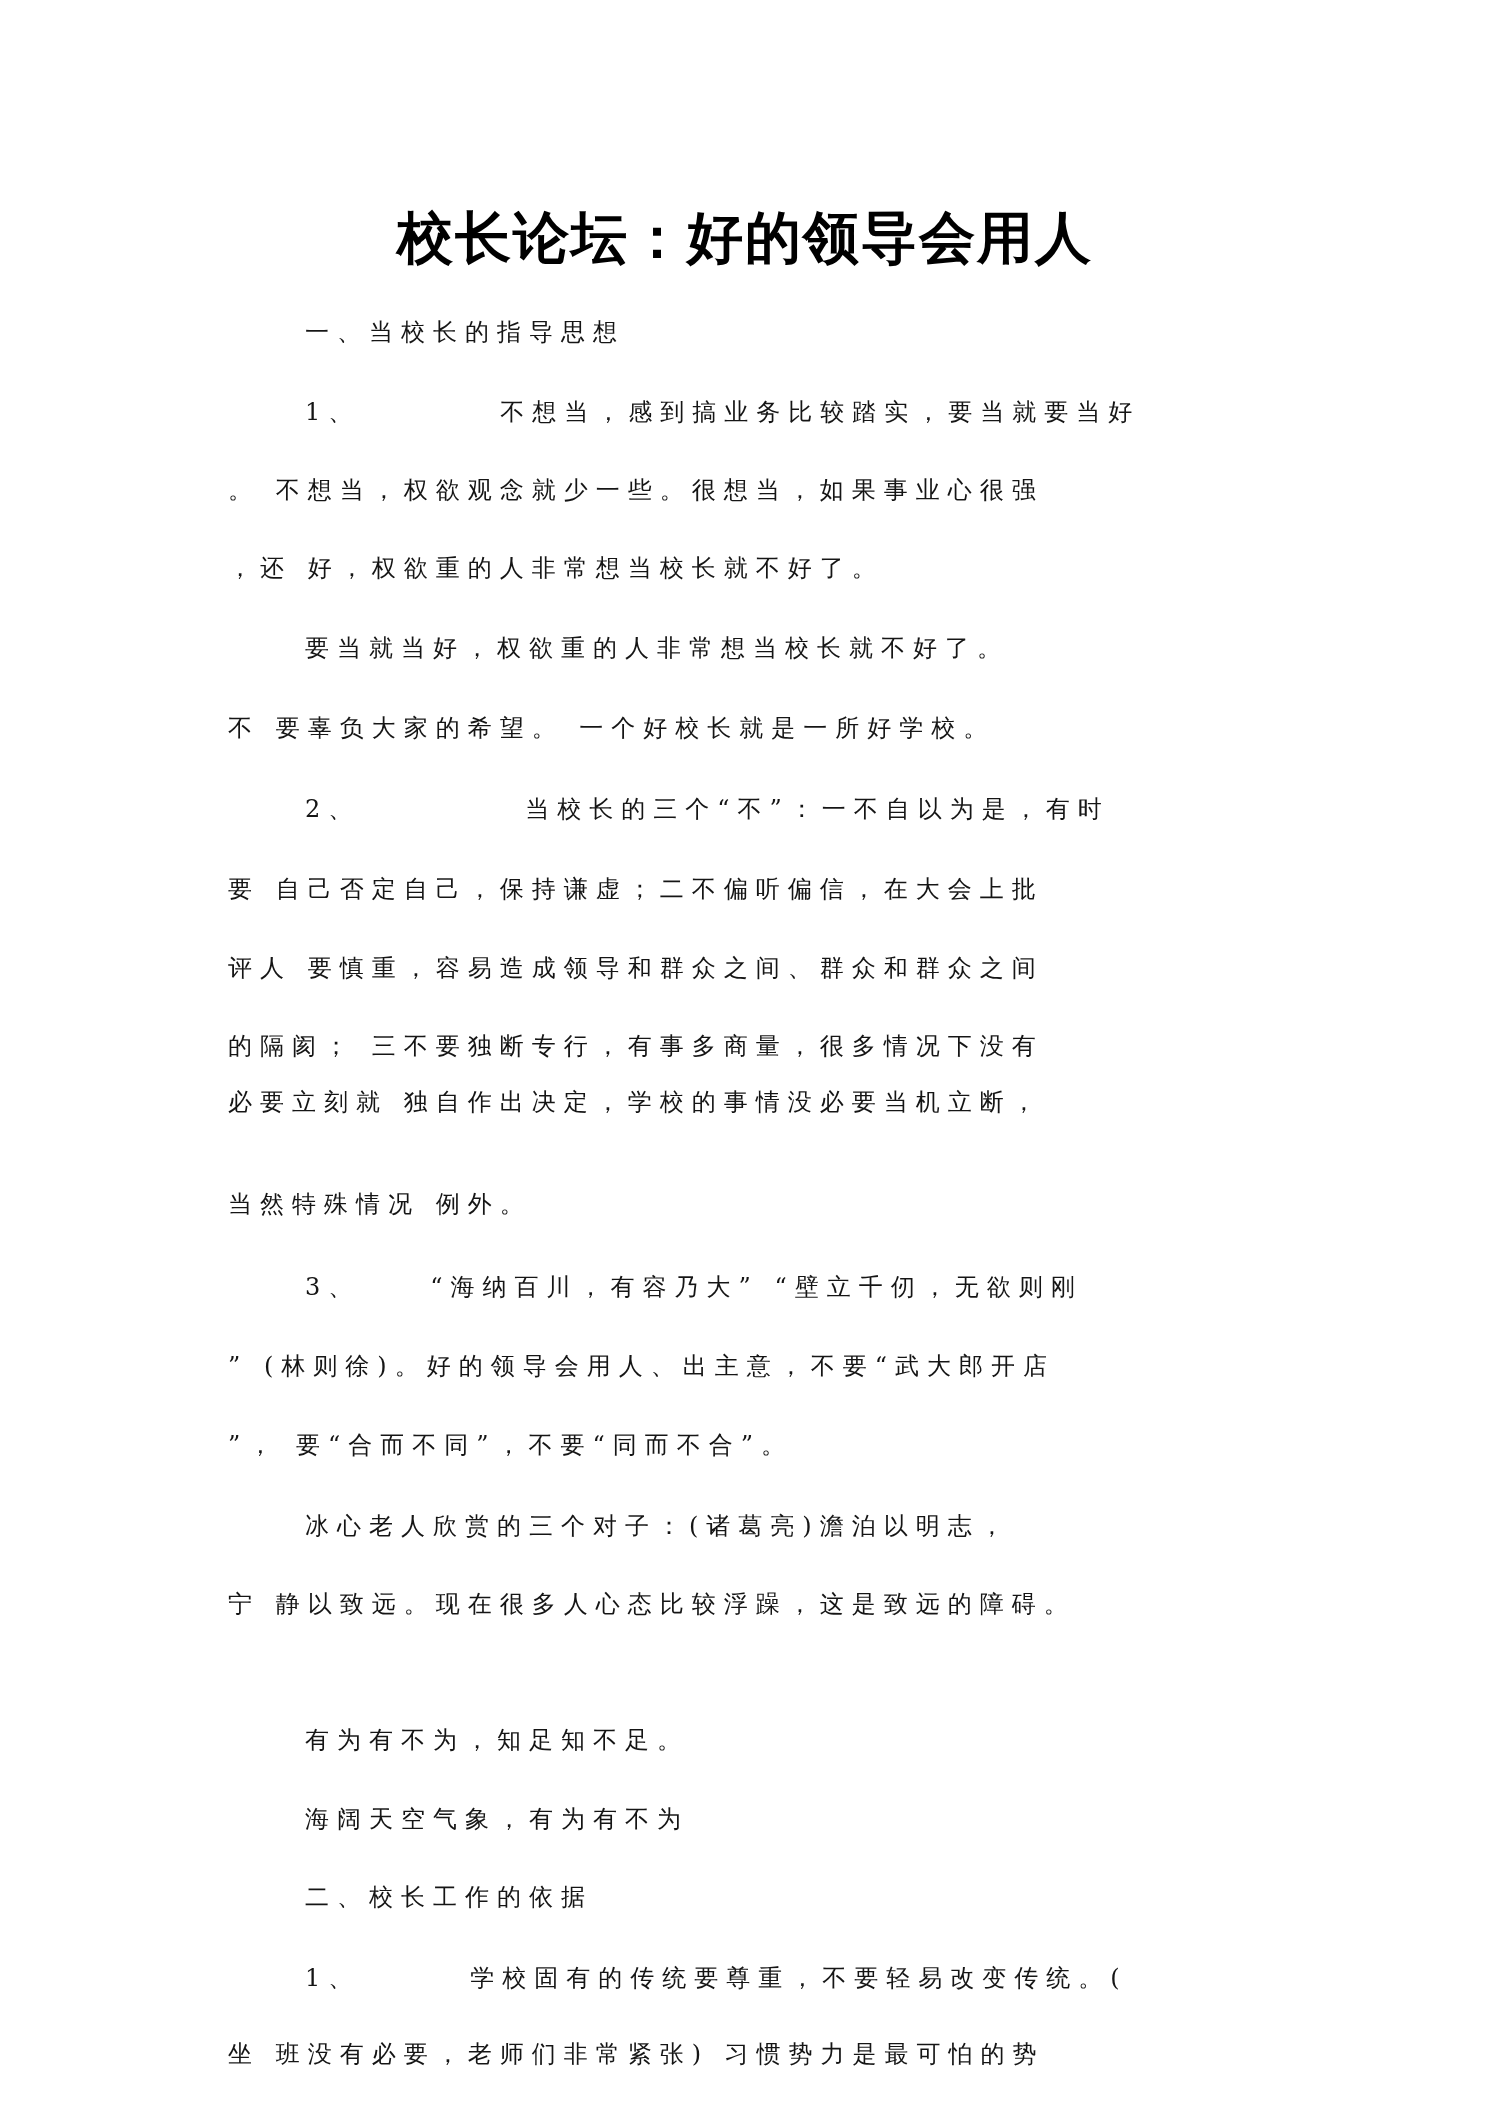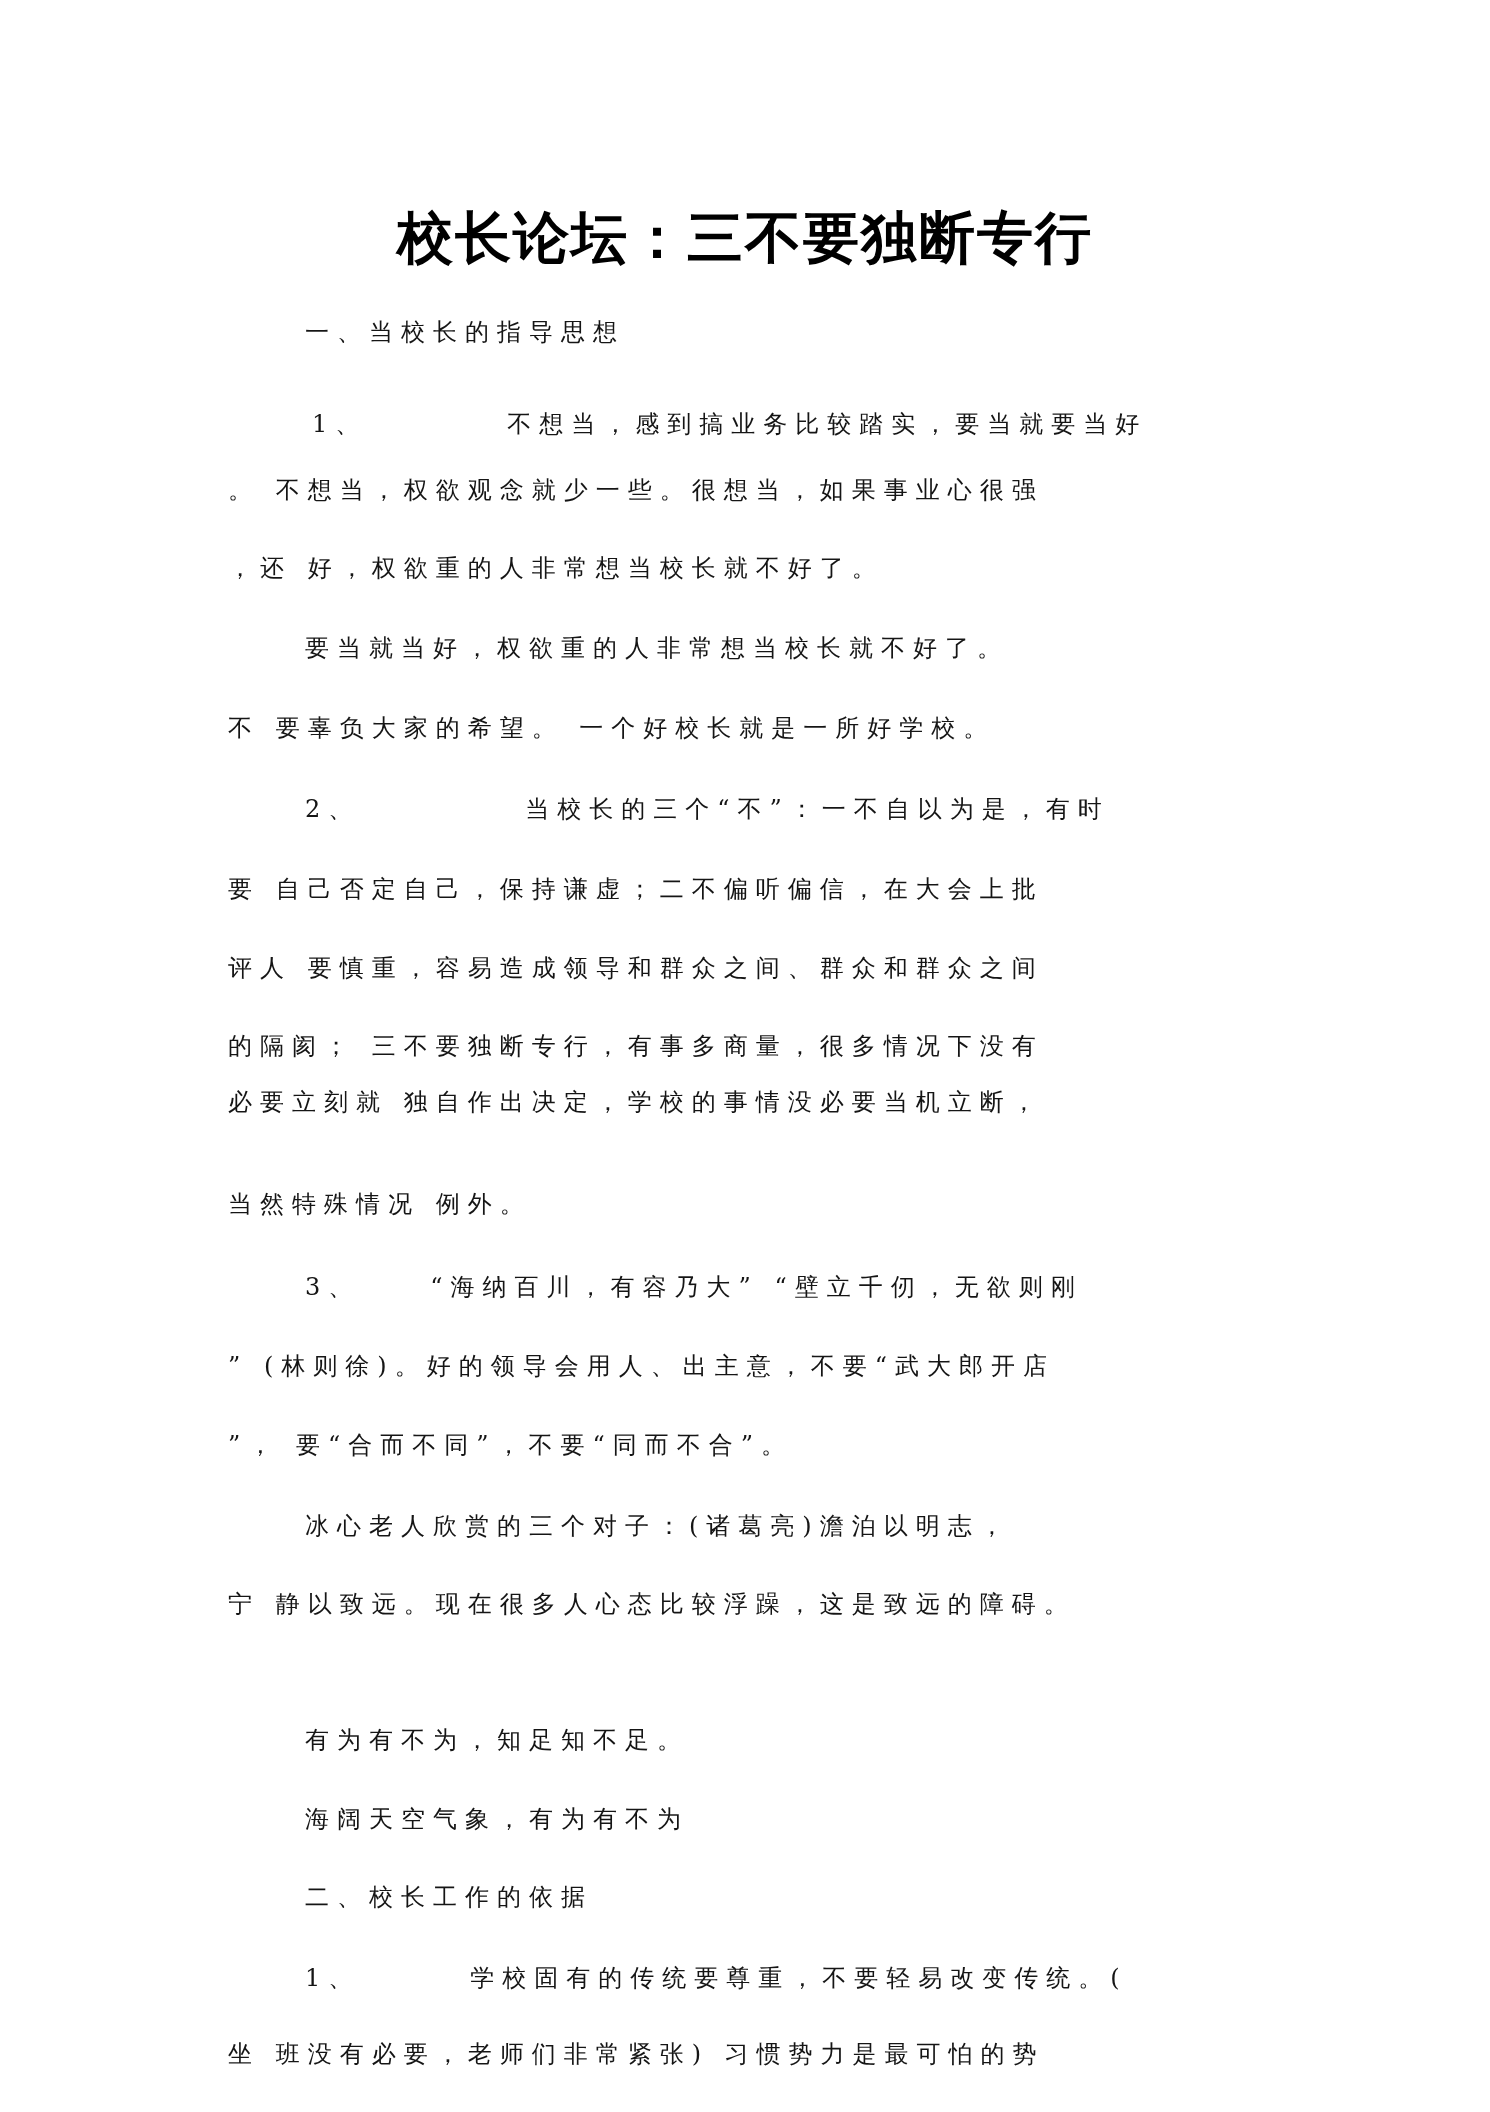--- a/index.html
+++ b/index.html
@@ -12,24 +12,24 @@
   .line { position:absolute; white-space:pre; font-size:24px; line-height:40px;
           letter-spacing:8px; color:#151515; }
   .l { left:228px; }
   .i { left:305px; }
   .seg { display:inline-block; }
 </style>
 </head>
 <body>
 
 <div class="page">
-  <div class="title">校长论坛：三不要独断专行</div>
+  <div class="title">校长论坛：好的领导会用人</div>
   <div id="lines">
       <div class="line i" style="top: 312px;"><span class="seg">一、当校长的指导思想</span></div>
-      <div class="line i" style="top: 404px; margin-left: 7px;"><span class="seg" style="margin-right: 140px;">1、</span><span class="seg">不想当，感到搞业务比较踏实，要当就要当好</span></div>
+      <div class="line i" style="top: 392px;"><span class="seg" style="margin-right: 140px;">1、</span><span class="seg">不想当，感到搞业务比较踏实，要当就要当好</span></div>
       <div class="line l" style="top: 470px;"><span class="seg">。 不想当，权欲观念就少一些。很想当，如果事业心很强</span></div>
       <div class="line l" style="top: 548px;"><span class="seg">，还 好，权欲重的人非常想当校长就不好了。</span></div>
       <div class="line i" style="top: 628px;"><span class="seg">要当就当好，权欲重的人非常想当校长就不好了。</span></div>
       <div class="line l" style="top: 708px;"><span class="seg">不 要辜负大家的希望。 一个好校长就是一所好学校。</span></div>
       <div class="line i" style="top: 789px;"><span class="seg" style="margin-right: 165px;">2、</span><span class="seg">当校长的三个“不”：一不自以为是，有时</span></div>
       <div class="line l" style="top: 869px;"><span class="seg">要 自己否定自己，保持谦虚；二不偏听偏信，在大会上批</span></div>
       <div class="line l" style="top: 948px;"><span class="seg">评人 要慎重，容易造成领导和群众之间、群众和群众之间</span></div>
       <div class="line l" style="top: 1026px;"><span class="seg">的隔阂； 三不要独断专行，有事多商量，很多情况下没有</span></div>
       <div class="line l" style="top: 1082px;"><span class="seg">必要立刻就 独自作出决定，学校的事情没必要当机立断，</span></div>
       <div class="line l" style="top: 1184px;"><span class="seg">当然特殊情况 例外。</span></div>

